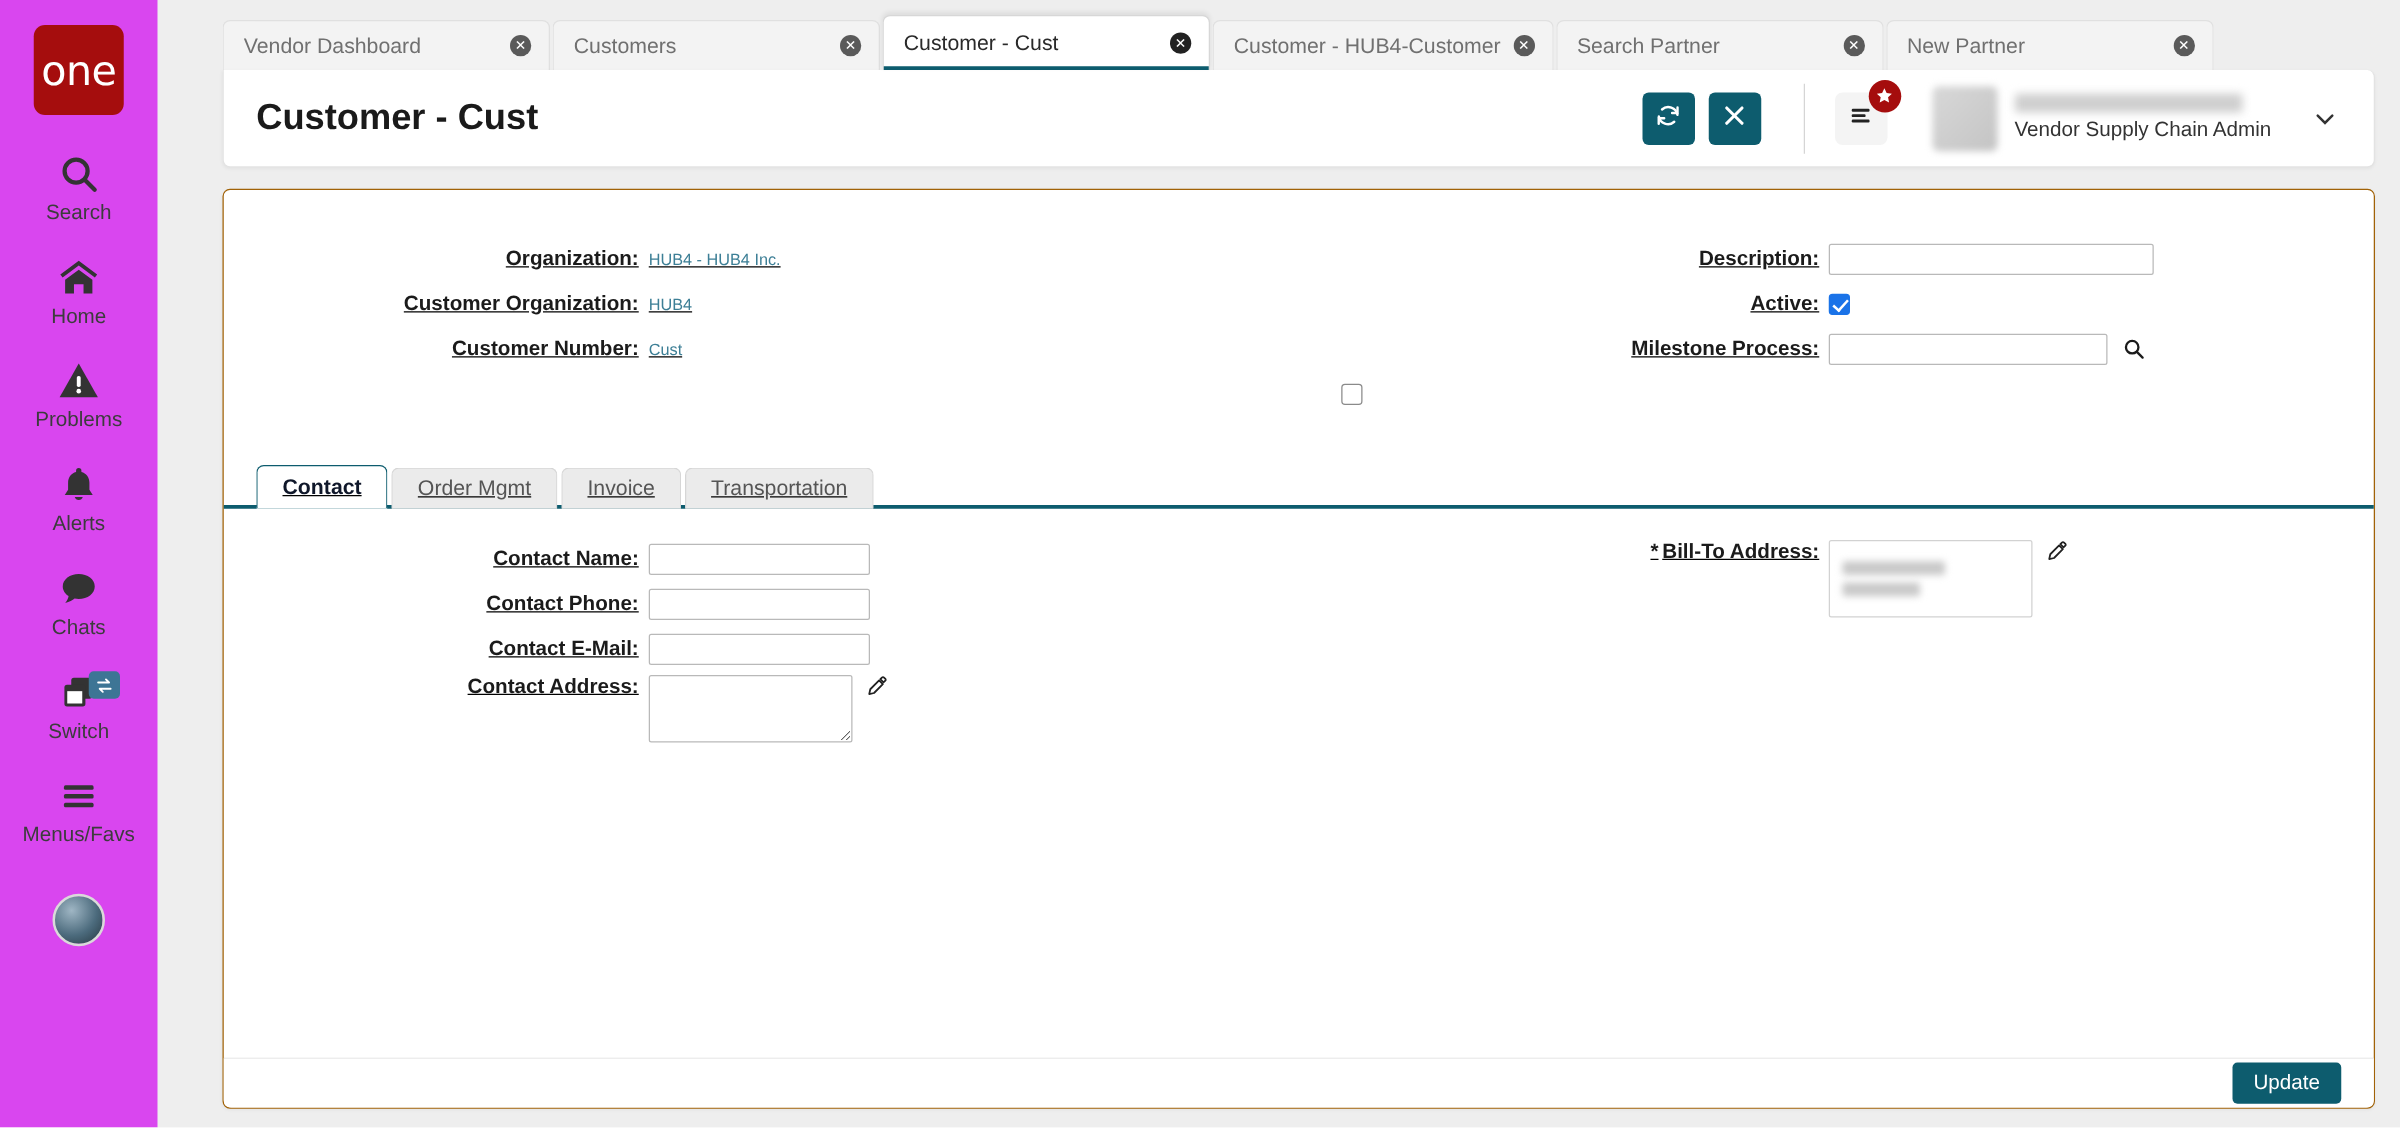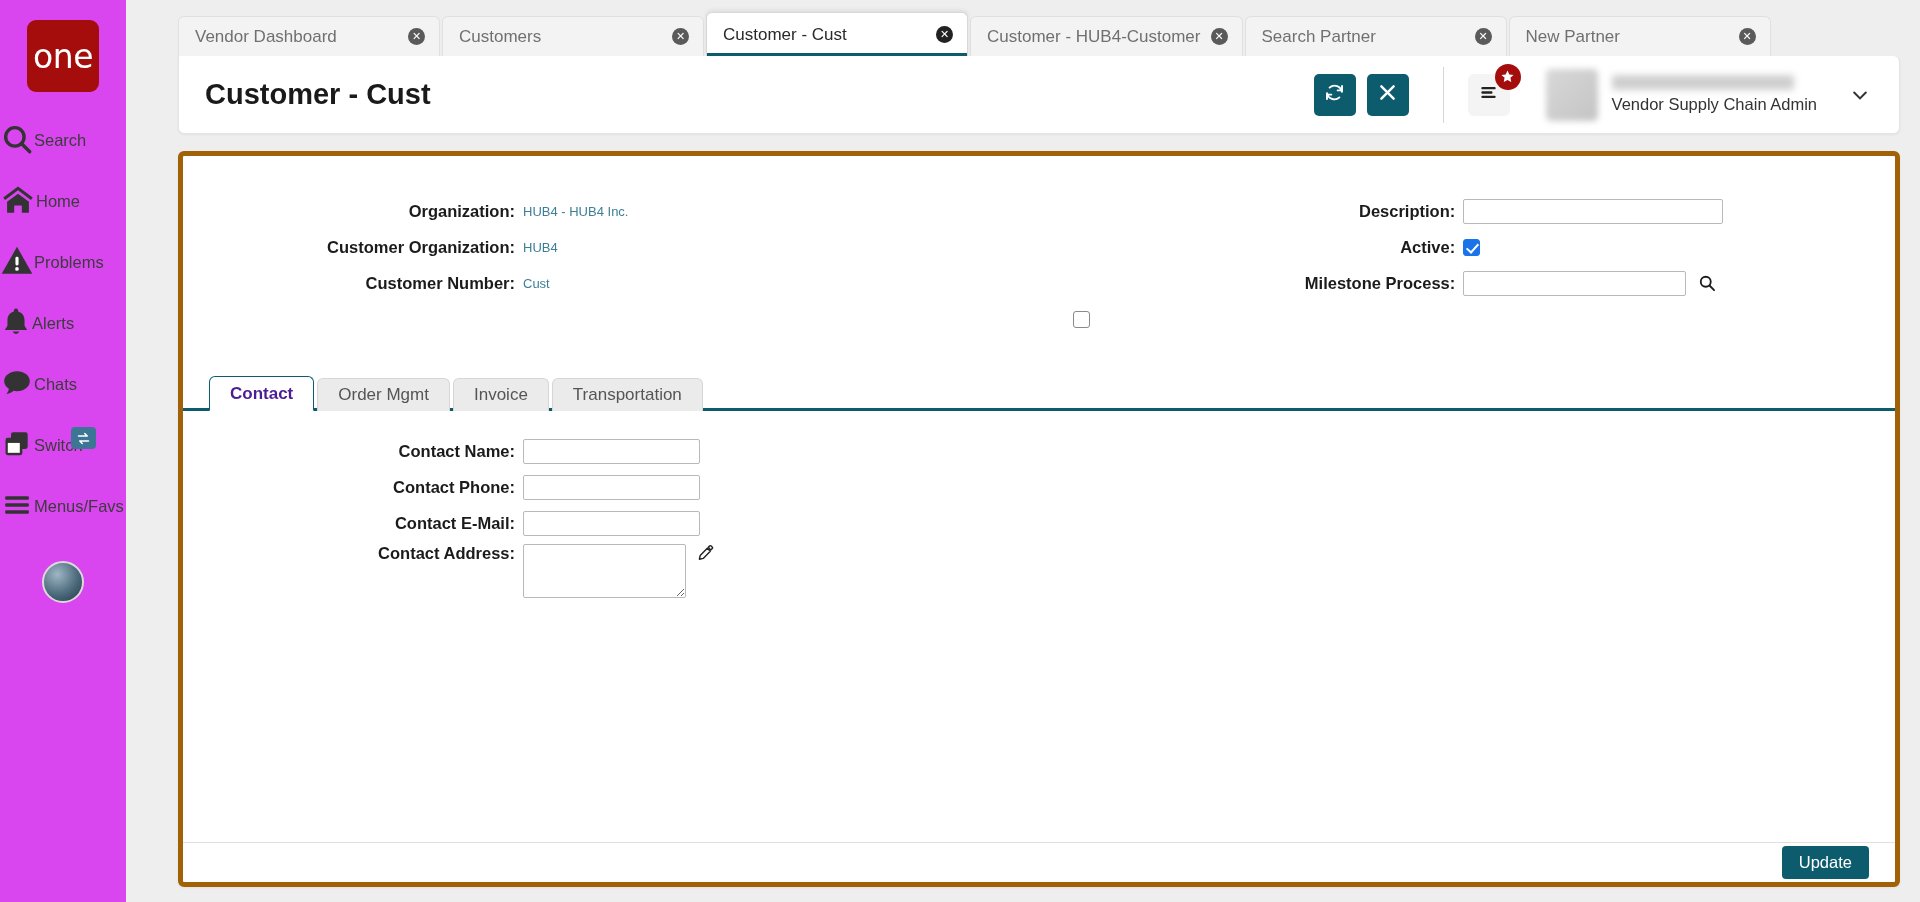--- a/index.html
+++ b/index.html
@@ -41,21 +41,21 @@
     color: #fff;
     font-size: 33px;
     font-weight: 400;
     letter-spacing: -0.5px;
     line-height: 1;
     font-family: "DejaVu Sans", sans-serif;
   }
   .nav-item {
     width: 126px;
     display: flex;
-    flex-direction: row;
+    flex-direction: column;
     align-items: center;
     margin-bottom: 23px;
     cursor: pointer;
     position: relative;
   }
   .nav-icon {
     height: 38px;
     display: flex; align-items: center; justify-content: center;
     color: #333333;
   }
@@ -234,25 +234,26 @@
     display: flex; align-items: center; justify-content: center;
     color: #333;
     cursor: pointer;
     margin-left: 12px;
   }
 
   
   .content-card {
     margin: 17px 20px 0 20px;
     background: #ffffff;
-    border: 5px solid #a16207;
+    border: 1px solid #a16207;
     border-radius: 6px;
     height: 736px;
     position: relative;
     box-shadow: 0 1px 3px rgba(0,0,0,0.05);
+    text-decoration: underline;
   }
 
   
   .form-top {
     display: flex;
     padding: 40px 0 0 0;
   }
   .col-left { width: 52%; padding-left: 0; }
   .col-right { flex: 1 1 auto; }
 
@@ -336,21 +337,21 @@
     color: #555555;
     margin-right: 3px;
     cursor: pointer;
     position: relative;
     z-index: 1;
   }
   .inner-tab.active {
     background: #ffffff;
     border: 1px solid #0d5c6e;
     border-bottom: 1px solid #ffffff;
-    color: #4c1d95;
+    color: #0f172a;
     font-weight: bold;
     height: 35px;
     z-index: 3;
   }
   .tabs-rule {
     height: 3px;
     background: #0d5c6e;
     margin: 0 0 0 0;
     position: relative;
     top: -3px;
@@ -677,20 +678,39 @@
               <span class="edit-ico">
                 <svg width="18" height="18" viewBox="0 0 24 24" fill="none" stroke="currentColor" stroke-width="1.9" stroke-linecap="round" stroke-linejoin="round">
                     <path d="M20.4 4.2 19 2.8a1.6 1.6 0 0 0-2.3 0L15 4.5l3.4 3.4 1.9-1.8a1.3 1.3 0 0 0 .1-1.9z"></path>
                     <path d="M13.7 5.8 4.3 15.2 3.2 20.3l5.1-1.1 9.4-9.4z"></path>
                   </svg>
               </span>
             </div>
           </div>
         </div>
 
+        <div class="panel-right">
+          <div class="frow" style="align-items:flex-start">
+            <div class="flabel">
+              <span class="req-star">*</span><span>Bill-To Address:</span>
+            </div>
+            <div class="field-wrap">
+              <div class="addr-box">
+                <div class="addr-blur"></div>
+                <div class="addr-blur b2"></div>
+              </div>
+              <span class="edit-ico">
+                <svg width="18" height="18" viewBox="0 0 24 24" fill="none" stroke="currentColor" stroke-width="1.9" stroke-linecap="round" stroke-linejoin="round">
+                    <path d="M20.4 4.2 19 2.8a1.6 1.6 0 0 0-2.3 0L15 4.5l3.4 3.4 1.9-1.8a1.3 1.3 0 0 0 .1-1.9z"></path>
+                    <path d="M13.7 5.8 4.3 15.2 3.2 20.3l5.1-1.1 9.4-9.4z"></path>
+                  </svg>
+              </span>
+            </div>
+          </div>
+        </div>
       </div>
 
       <div class="card-footer">
         <button class="update-btn">Update</button>
       </div>
     </div>
   </div>
 </div>
 
 </body></html>

